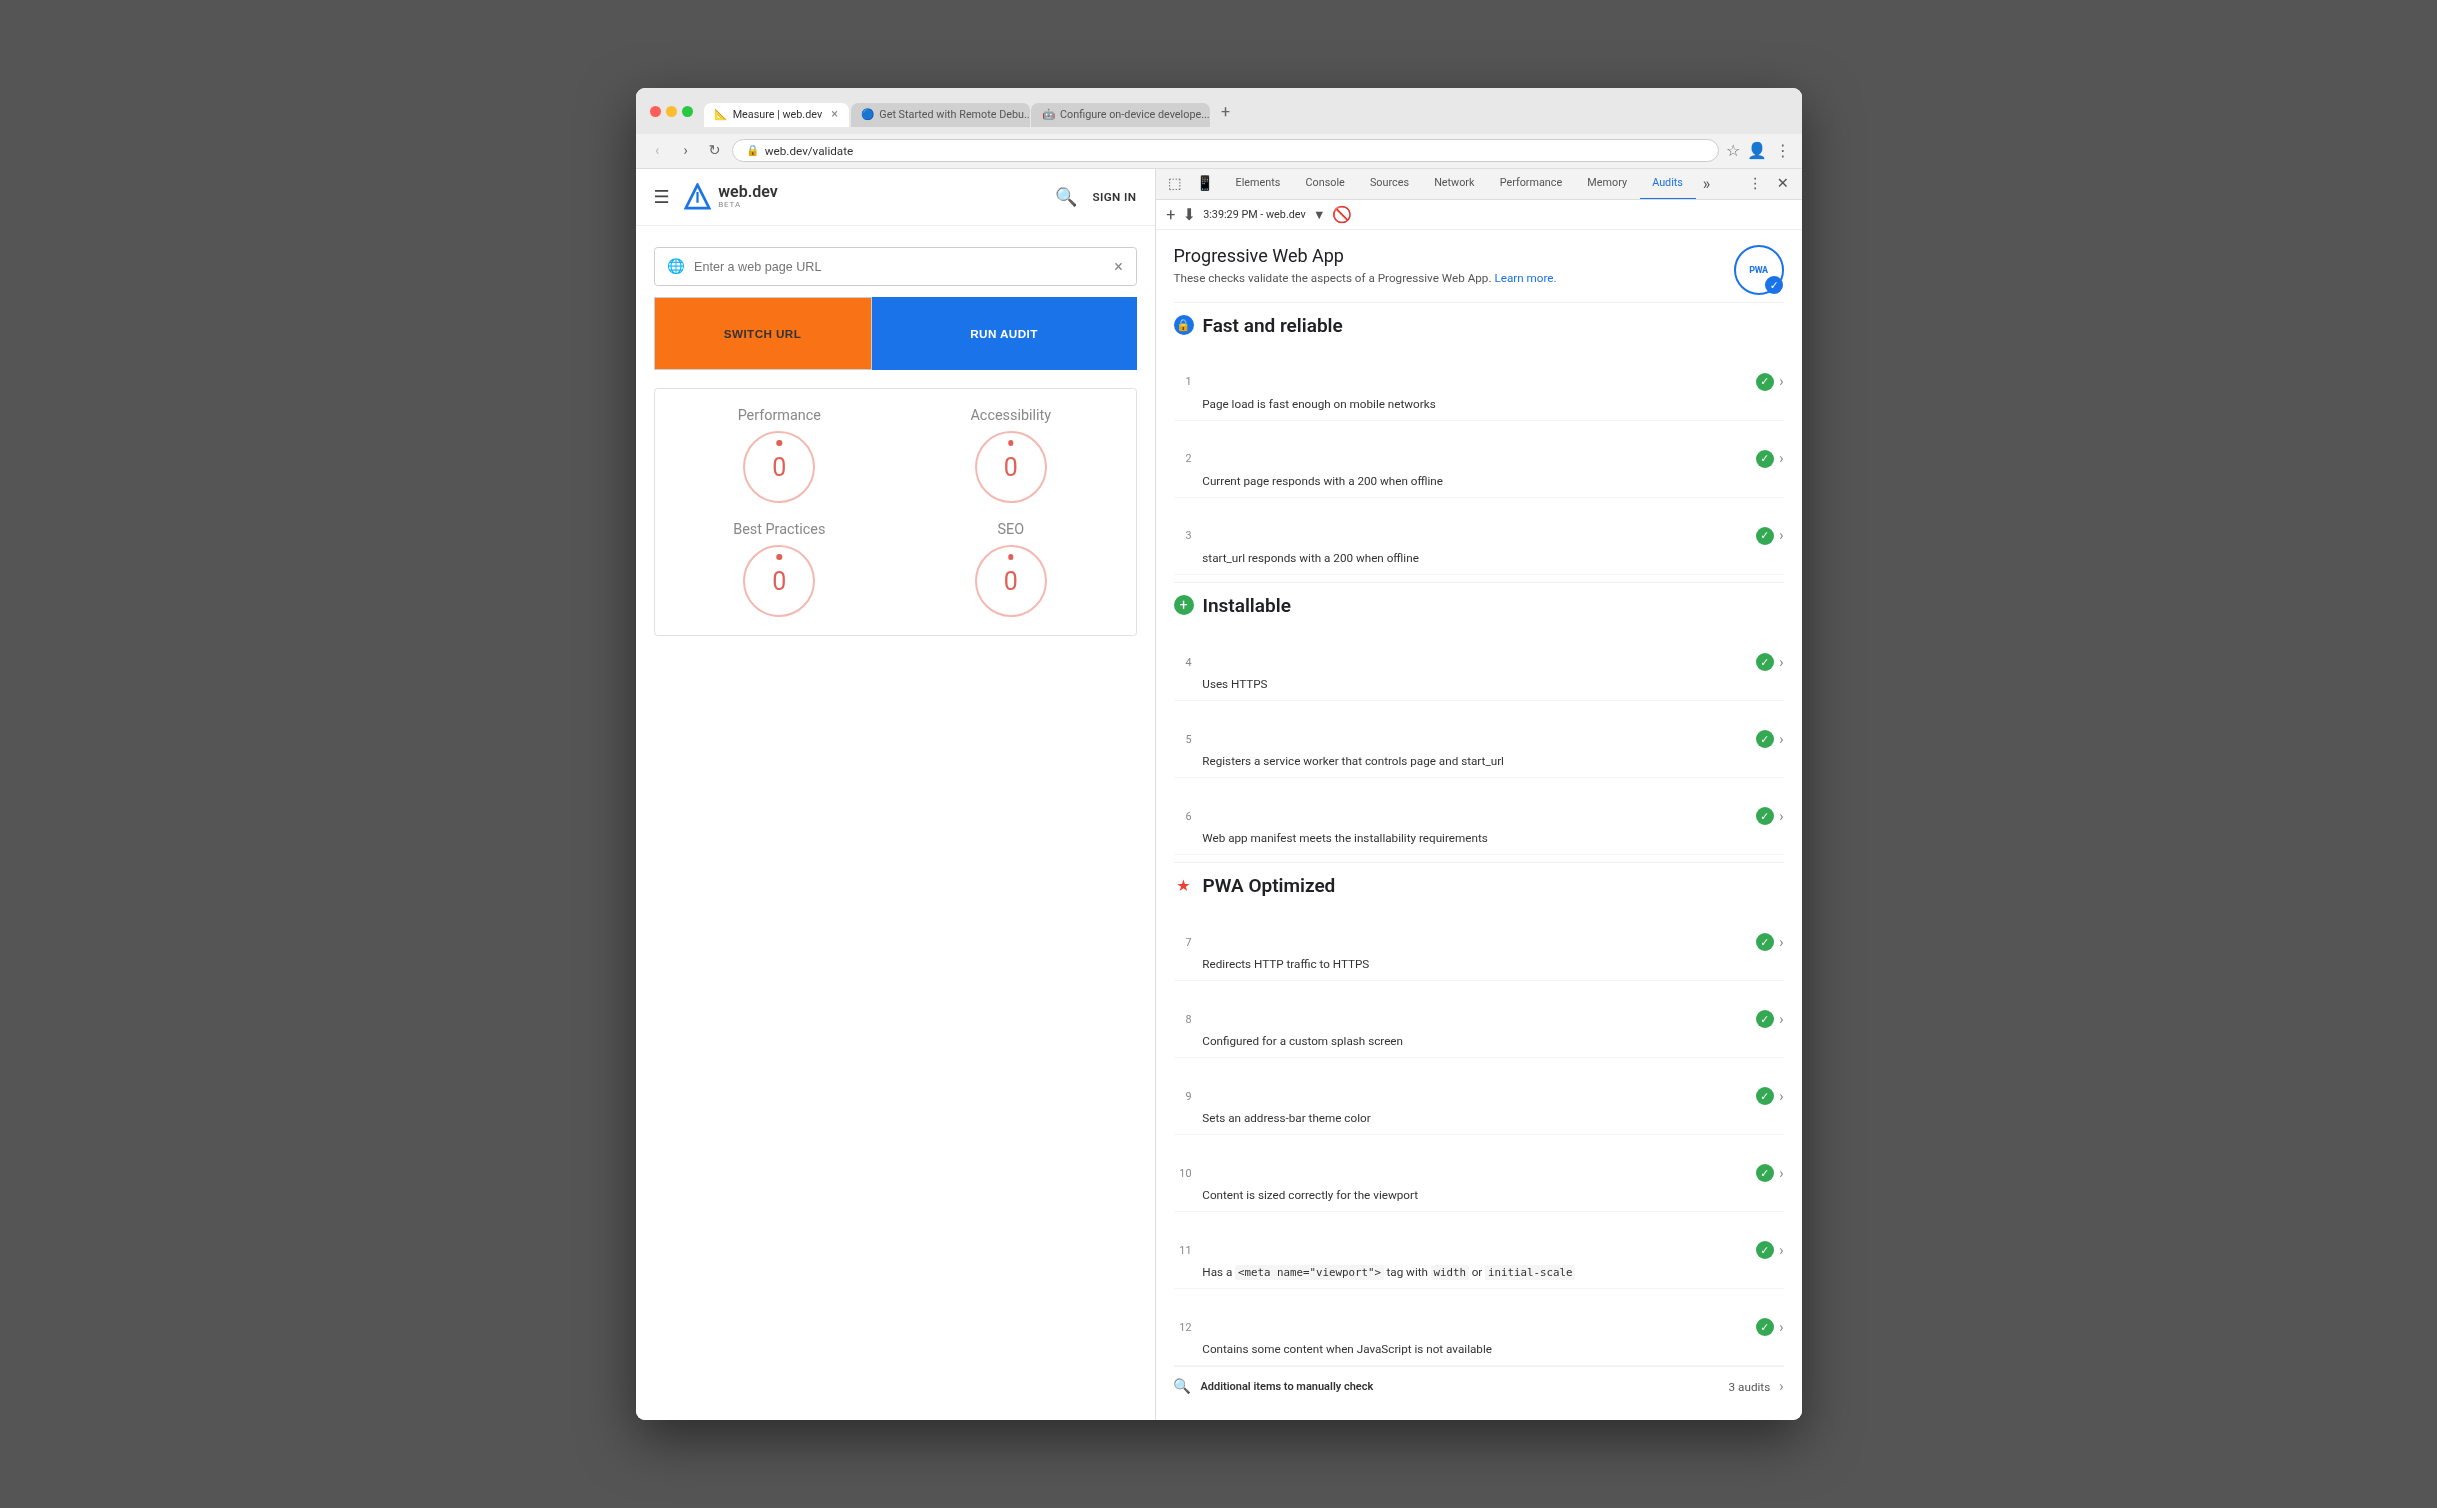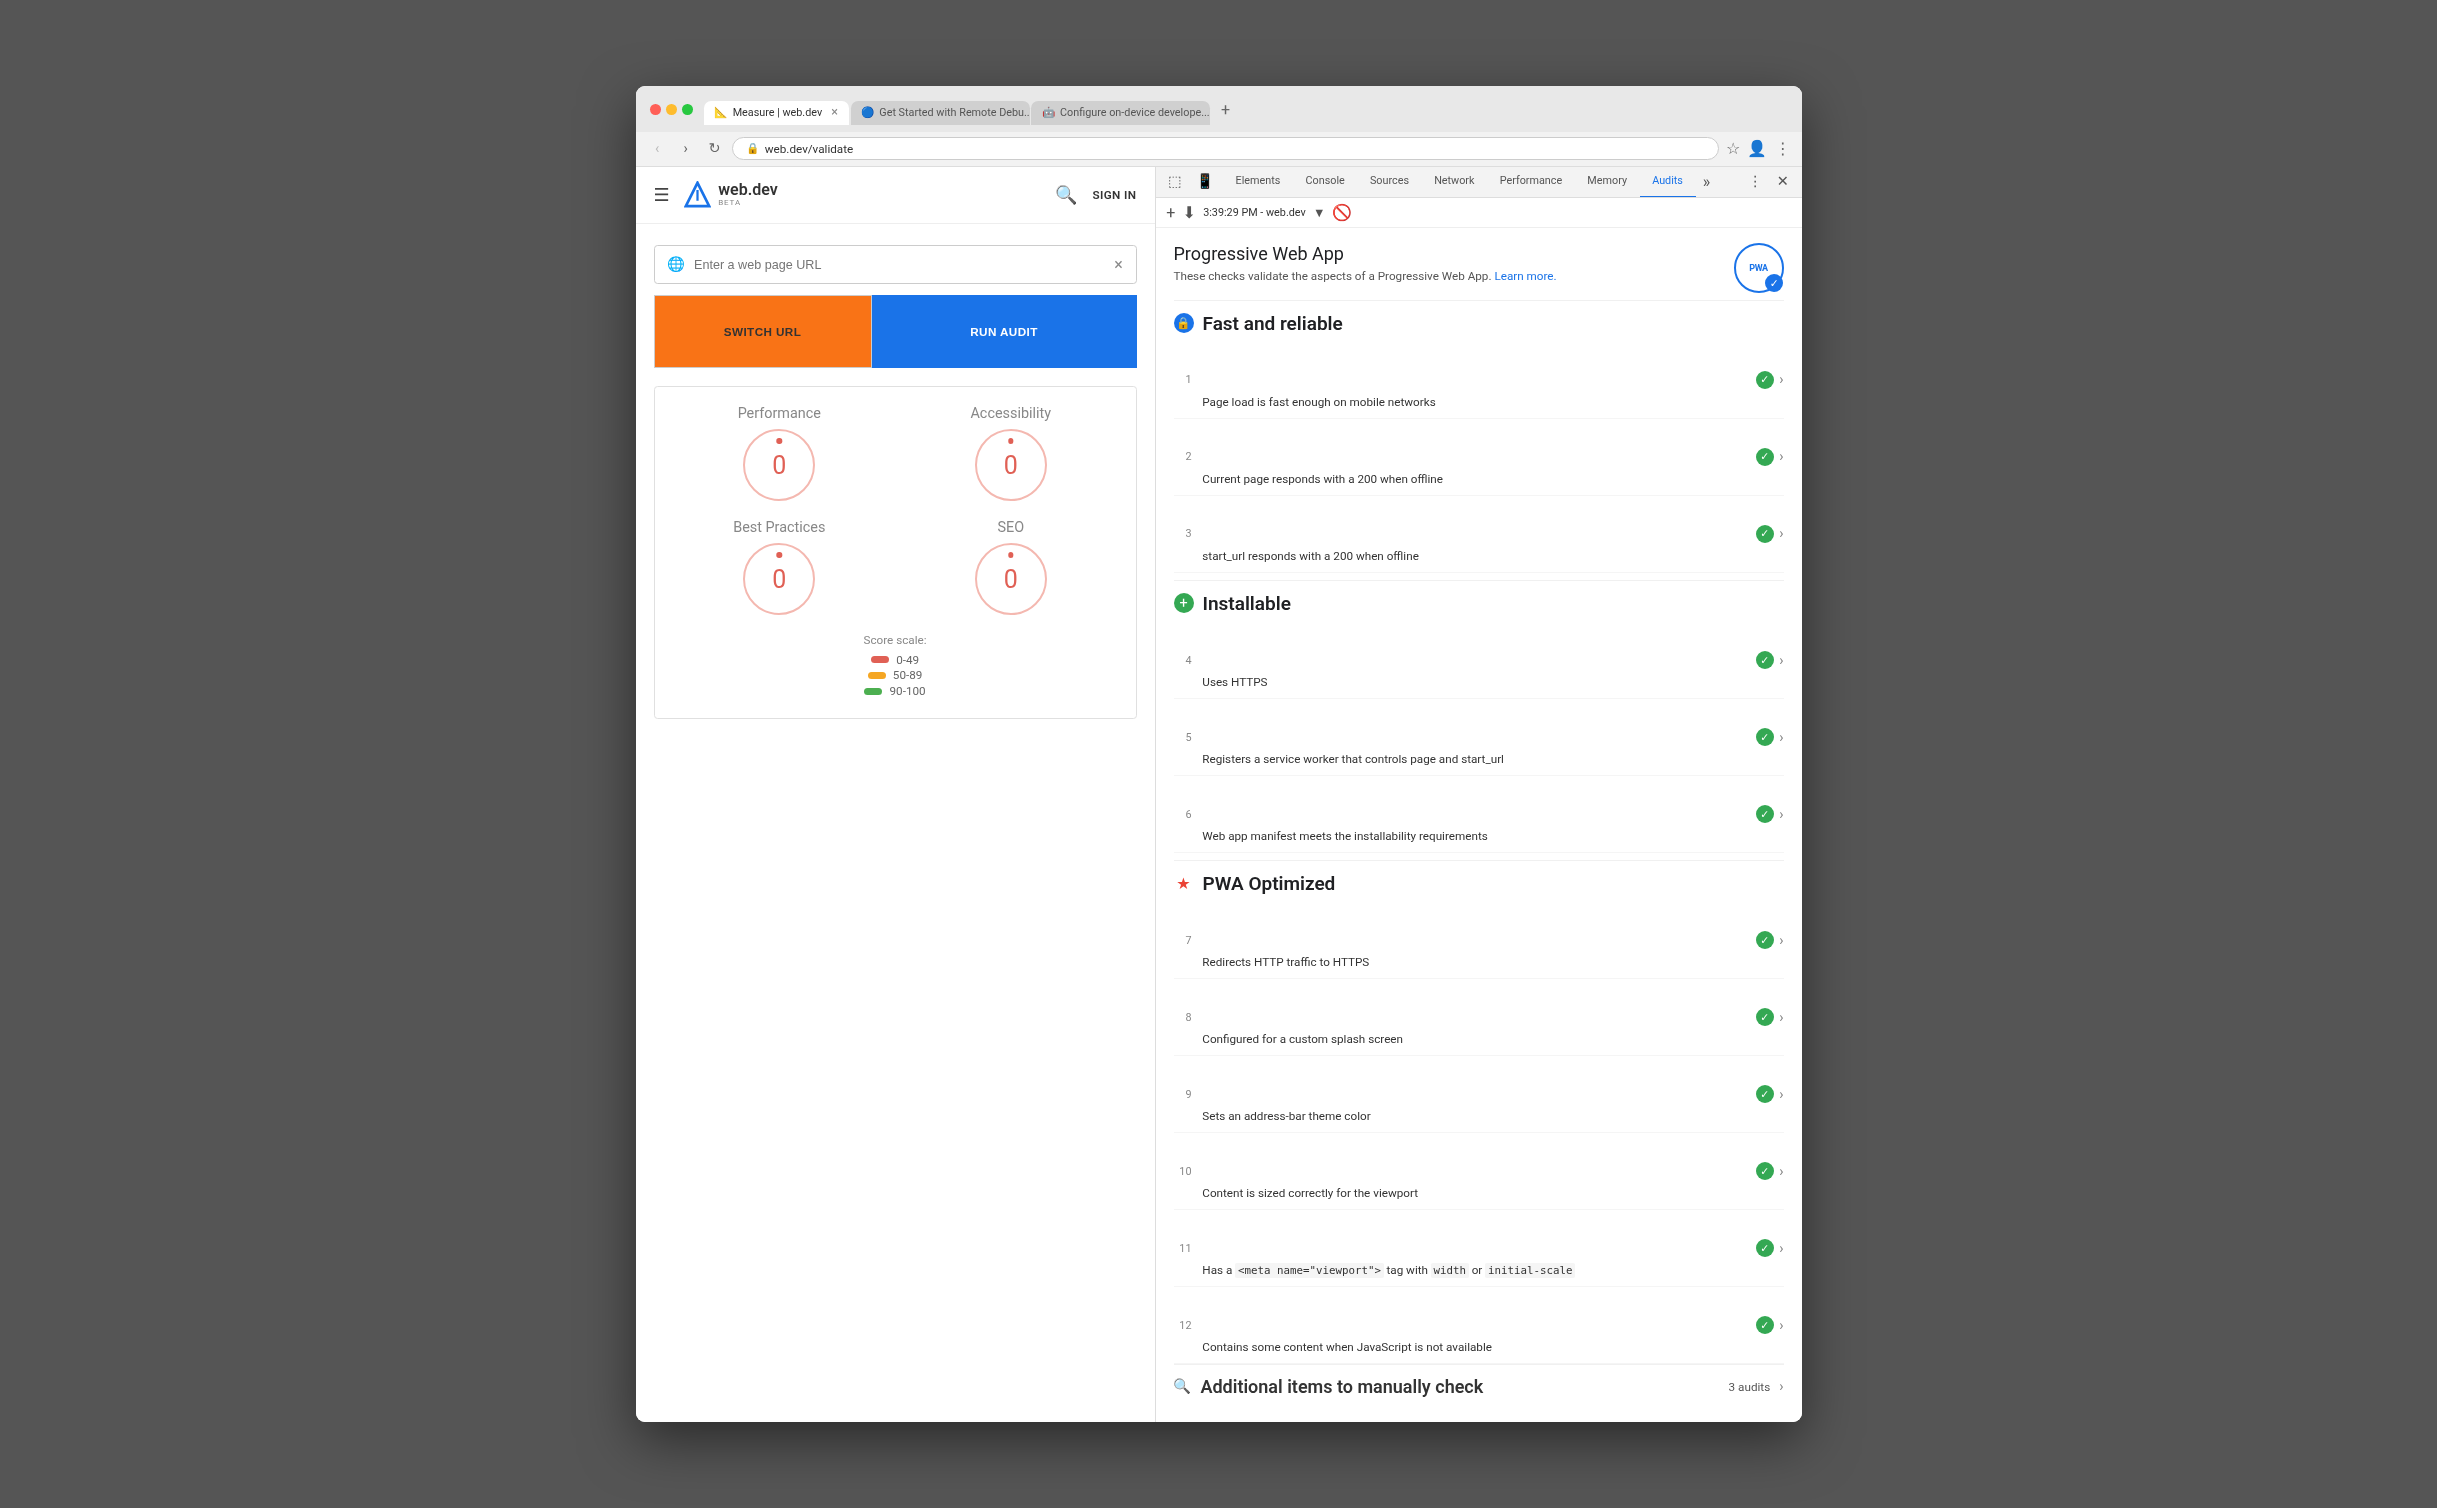--- a/index.html
+++ b/index.html
@@ -418,21 +418,21 @@
     
     .additional-items-row {
       display: flex;
       align-items: center;
       padding: 10.8px 0;
       border-top: 0.9px solid #f0f0f0;
       gap: 9px;
     }
     .additional-items-text {
       flex: 1;
-      font-size: 18px;
+      font-size: 11px;
       font-weight: 600;
       color: #333;
     }
     .additional-count {
       font-size: 11.7px;
       color: #555;
     }
   </style>
 </head>
 <body>
@@ -540,35 +540,20 @@
             </div>
           </div>
           <div class="score-item">
             <div class="score-label">SEO</div>
             <div class="score-circle">
               <div class="dot"></div>
               <span class="score-value">0</span>
             </div>
           </div>
 
-          <div class="score-scale">
-            <div class="score-scale-title">Score scale:</div>
-            <div class="scale-item">
-              <div class="scale-dot red"></div>
-              <span>0-49</span>
-            </div>
-            <div class="scale-item">
-              <div class="scale-dot yellow"></div>
-              <span>50-89</span>
-            </div>
-            <div class="scale-item">
-              <div class="scale-dot green"></div>
-              <span>90-100</span>
-            </div>
-          </div>
         </div>
       </div>
     </div>
 
     <div class="devtools-panel">
 
       <div class="devtools-toolbar">
         <span class="devtools-icon-btn">⬚</span>
         <span class="devtools-icon-btn">📱</span>
         <div class="devtools-tabs">

